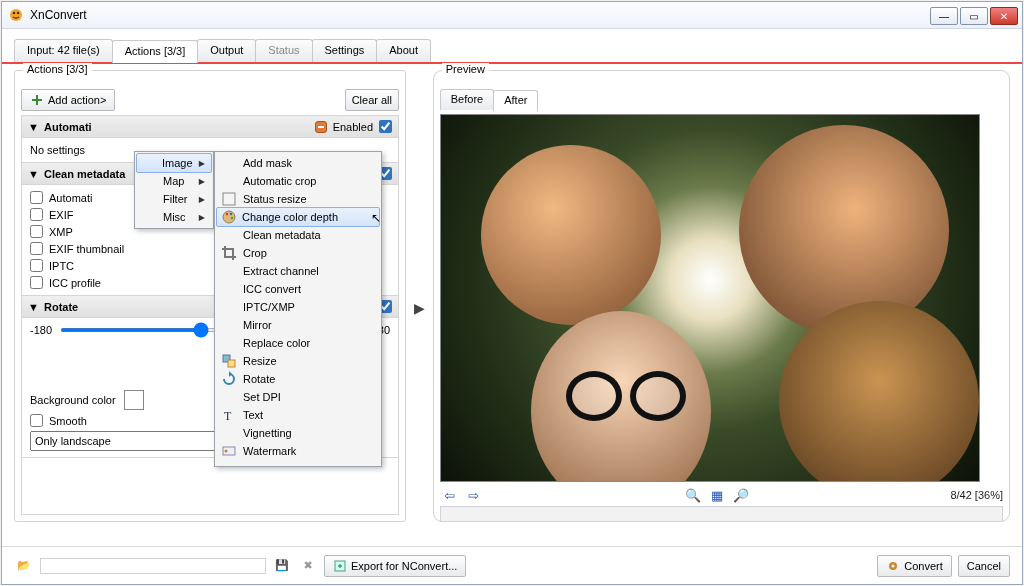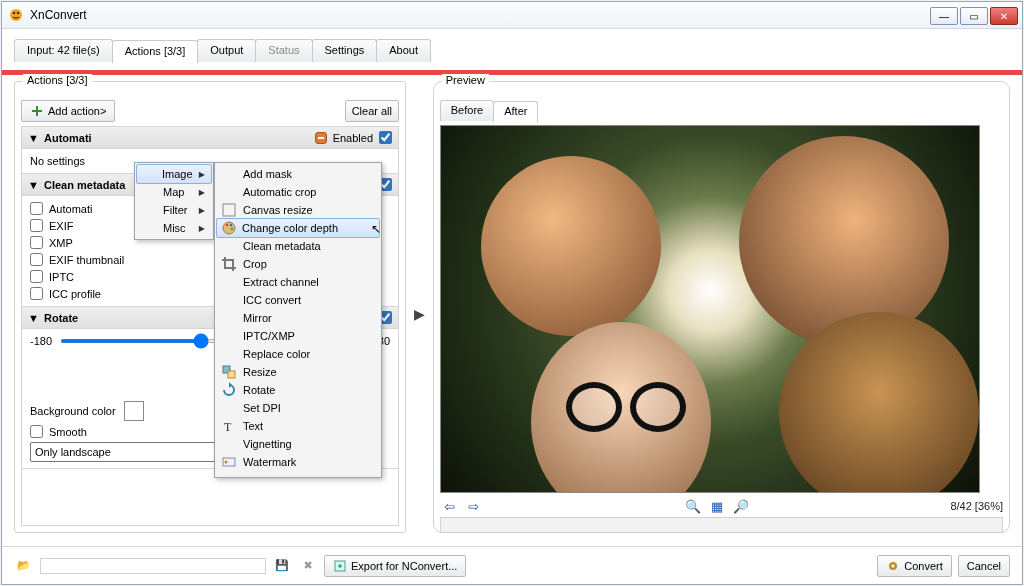--- a/index.html
+++ b/index.html
@@ -35,22 +35,22 @@
     border: 1px solid #8090b0;
     border-radius: 2px;
     background: linear-gradient(#fefefe,#e6ecf4);
     display:flex; align-items:center; justify-content:center;
     font-size:10px;
   }
   .winbtn.close { background: linear-gradient(#f08080,#cc3b2c); color:#fff; border-color:#8a2b20;}
   
   .tabstrip {
     display:flex;
-    padding: 10px 12px 8px 12px;
-    border-bottom: 5px solid #ef4444;
+    padding: 10px 12px 0 12px;
+    border-bottom: 2px solid #ef4444;
     gap:0;
     background:#fff;
   }
   .tab {
     padding: 4px 12px 6px;
     border: 1px solid #c6c9ce;
     border-bottom: none;
     background: linear-gradient(#fcfcfc,#e9ebee);
     margin-right: -1px;
     font-size:11px;
@@ -352,21 +352,21 @@
         </div>
       <div class="menuitem">
           <span>Automatic crop</span>
         </div>
       <div class="menuitem">
           <span class="smicon">
             <svg viewBox="0 0 16 16">
               <rect x="2" y="2" width="12" height="12" fill="none" stroke="#888"></rect>
             </svg>
           </span>
-          <span>Canvas resize</span>
+          <span>Status resize</span>
         </div>
       <div class="menuitem hover">
           <span class="smicon">
             <svg viewBox="0 0 16 16">
               <circle cx="8" cy="8" r="6" fill="#db7" stroke="#975"></circle>
               <circle cx="6" cy="5" r="1.2" fill="#d33"></circle>
               <circle cx="10" cy="5" r="1.2" fill="#36c"></circle>
               <circle cx="11" cy="9" r="1.2" fill="#3a3"></circle>
             </svg>
           </span>
@@ -384,24 +384,24 @@
           </span>
           <span>Crop</span>
         </div>
       <div class="menuitem">
           <span>Extract channel</span>
         </div>
       <div class="menuitem">
           <span>ICC convert</span>
         </div>
       <div class="menuitem">
+          <span>IPTC/XMP</span>
+        </div>
+      <div class="menuitem">
           <span>Mirror</span>
-        </div>
-      <div class="menuitem">
-          <span>IPTC/XMP</span>
         </div>
       <div class="menuitem">
           <span>Replace color</span>
         </div>
       <div class="menuitem">
           <span class="smicon">
             <svg viewBox="0 0 16 16">
               <rect x="2" y="2" width="7" height="7" fill="#8bc" stroke="#579"></rect>
               <rect x="7" y="7" width="7" height="7" fill="#fd8" stroke="#b83"></rect>
             </svg>

